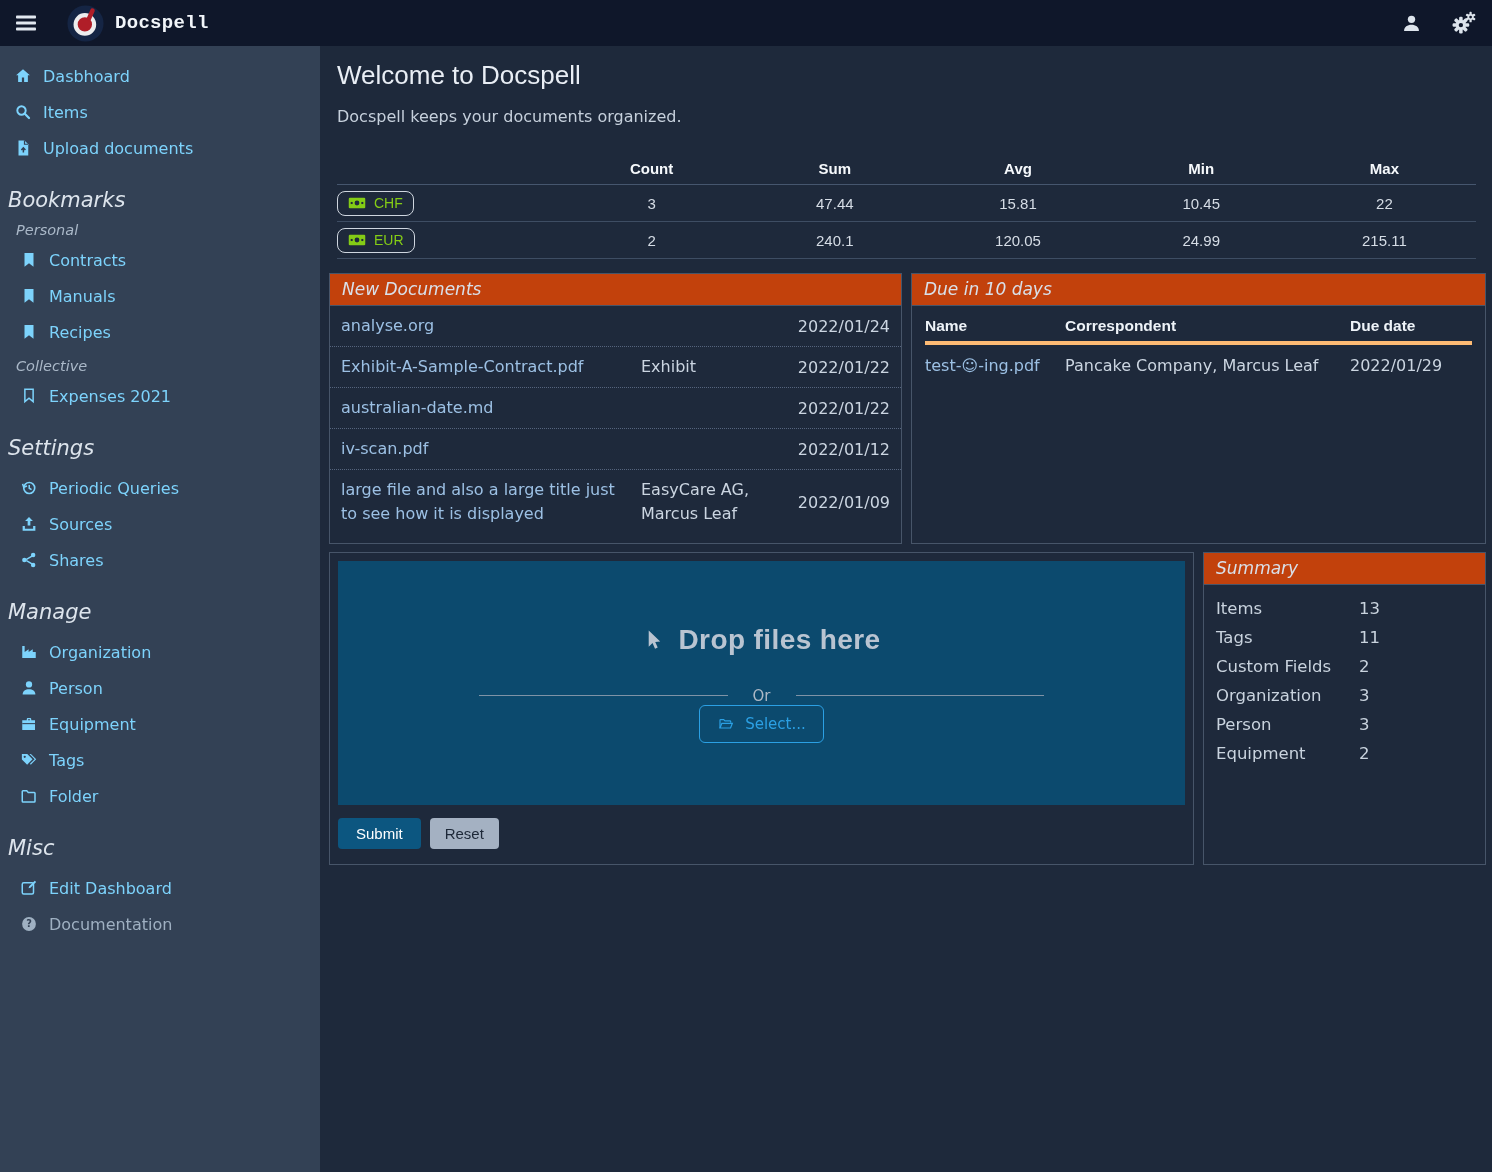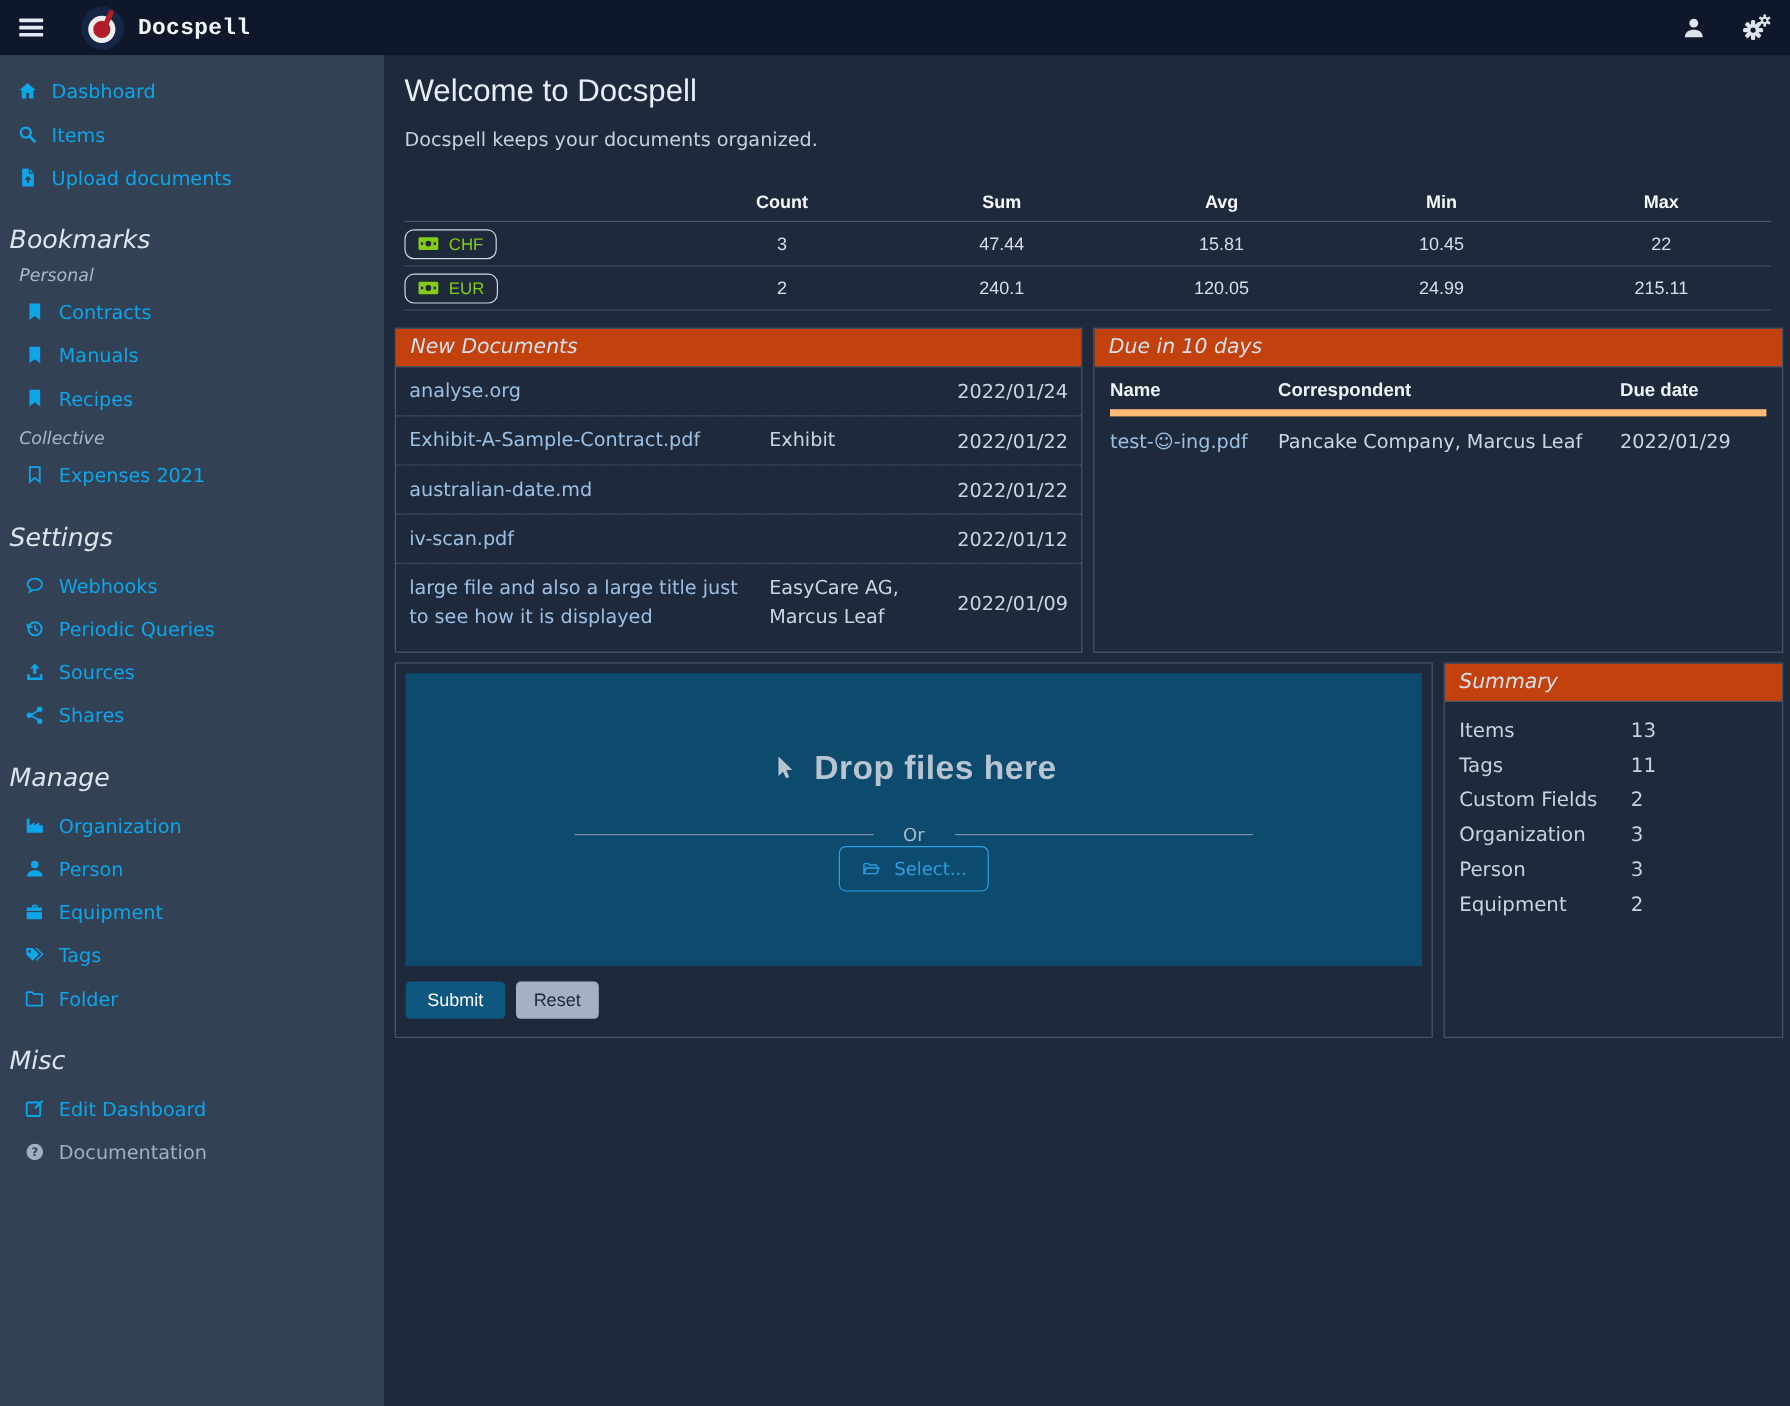--- a/index.html
+++ b/index.html
@@ -13,21 +13,21 @@
   .brand{display:flex;align-items:center;gap:11px;margin-left:29px;cursor:pointer}
   .logo{width:37px;height:37px;display:block}
   .brand-name{color:#f1f5f9;font-weight:bold;font-size:19px;letter-spacing:.3px;font-family:Liberation Mono, monospace}
   .nav-right{margin-left:auto;display:flex;align-items:center;gap:29px}
   .nav-icon{width:21px;height:21px;color:#dde4ec;cursor:pointer}
   .nav-icon.cogs{width:25px;height:25px}
 
   
   .layout{display:flex;height:1126px}
   .sidebar{width:320px;background:#334155;padding-top:12px;flex-shrink:0;font-size:16px;overflow:hidden}
-  .side-item{display:flex;align-items:center;gap:11px;height:36px;padding-left:14px;color:#0ea5e9;cursor:pointer}
+  .side-item{display:flex;align-items:center;gap:11px;height:36px;padding-left:14px;color:#7dd3fc;cursor:pointer}
   .side-item.indent{padding-left:20px}
   .side-item.dim{color:#9fb0c2}
   .side-item .icon{width:18px;height:18px;flex-shrink:0;display:inline-flex}
   .side-item .icon svg{width:100%;height:100%}
   .section-h{font-style:italic;font-size:21px;color:#dde4ec;margin:22px 0 10px 8px;font-weight:normal}
   .group-h{font-style:italic;font-size:14.5px;color:#aab8c8;margin:8px 0 4px 16px}
 
   .main{flex:1;padding:14px 6px 0 9px;overflow:hidden}
   .page-title{font-size:26px;font-weight:normal;color:#e9eef5;margin-left:8px}
   .subtitle{font-size:16px;color:#c6d0dc;margin:16px 0 0 8px}
@@ -51,21 +51,21 @@
 
   .p-newdocs{width:573px;height:271px}
   .nd-row{display:flex;align-items:center;padding:8px 11px;font-size:16px}
   .nd-row + .nd-row{border-top:1px dotted #55647d}
   .nd-name{flex:0 0 300px;color:#9cc0e4;padding-right:8px;cursor:pointer;line-height:1.5}
   .nd-corr{flex:1;color:#cbd5e1;padding-right:6px;line-height:1.5}
   .nd-date{width:94px;text-align:right;color:#cbd5e1;flex-shrink:0}
 
   .p-due{flex:1;height:271px}
   .due-table{padding:4px 13px;font-size:16px}
-  .due-head{display:flex;font-weight:bold;color:#eef3f8;padding:7px 0 6px;border-bottom:6px solid #fdba74;font-size:15.5px;font-family:"Liberation Sans","DejaVu Sans",sans-serif}
+  .due-head{display:flex;font-weight:bold;color:#eef3f8;padding:7px 0 6px;border-bottom:4px solid #fdba74;font-size:15.5px;font-family:"Liberation Sans","DejaVu Sans",sans-serif}
   .due-row{display:flex;padding:11px 0;color:#cbd5e1}
   .due-c-name{width:140px;flex-shrink:0}
   .due-c-corr{flex:1}
   .due-c-due{width:122px;flex-shrink:0}
   .due-row .due-c-name{color:#9cc0e4;cursor:pointer}
 
   
   .p-upload{width:865px;height:313px;padding:8px}
   .dropzone{height:244px;background:#0c4a6e;display:flex;flex-direction:column;align-items:center;justify-content:center;cursor:pointer}
   .drop-title{display:flex;align-items:center;gap:13px;font-size:28px;font-weight:bold;color:#b9c4d1;letter-spacing:.4px;font-family:"Liberation Sans","DejaVu Sans",sans-serif}
@@ -201,28 +201,20 @@
         <svg viewBox="0 0 24 24">
             <path fill="none" stroke="currentColor" stroke-width="2" d="M6.5 3h11v16.5L12 15l-5.5 4.5V3z"></path>
           </svg>
       </span>
       <span>Expenses 2021</span>
     </div>
 
     <div class="section-h">Settings</div>
     <div class="side-item indent">
       <span class="icon">
-        <svg viewBox="0 0 24 24">
-            <path fill="none" stroke="currentColor" stroke-width="1.9" d="M12 4.2c-4.6 0-8 2.8-8 6.3 0 2.1 1.2 3.9 3.2 5l-.9 3.6 3.9-2.4c.6.1 1.2.2 1.8.2 4.6 0 8-2.8 8-6.3S16.6 4.2 12 4.2z"></path>
-          </svg>
-      </span>
-      <span>Webhooks</span>
-    </div>
-    <div class="side-item indent">
-      <span class="icon">
         <svg viewBox="0 0 24 24" fill="none" stroke="currentColor">
             <circle cx="12.3" cy="12" r="7.3" stroke-width="2.2"></circle>
             <path d="M12.3 8v4.3l3.1 2" stroke-width="2"></path>
             <path d="M3.4 6.5 5 11l4.4-1.6" stroke-width="2"></path>
           </svg>
       </span>
       <span>Periodic Queries</span>
     </div>
     <div class="side-item indent">
       <span class="icon">

